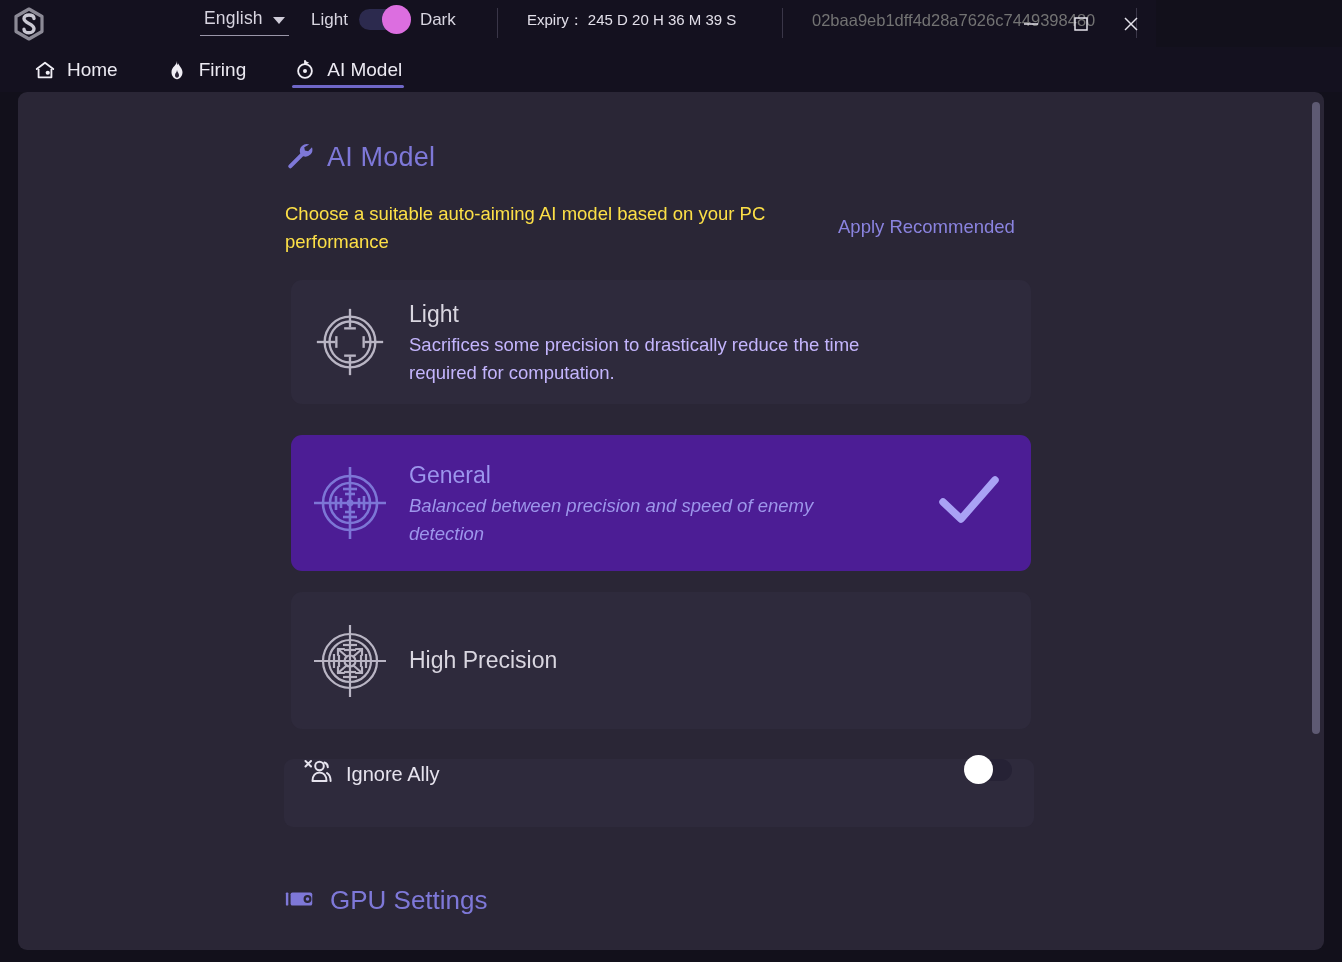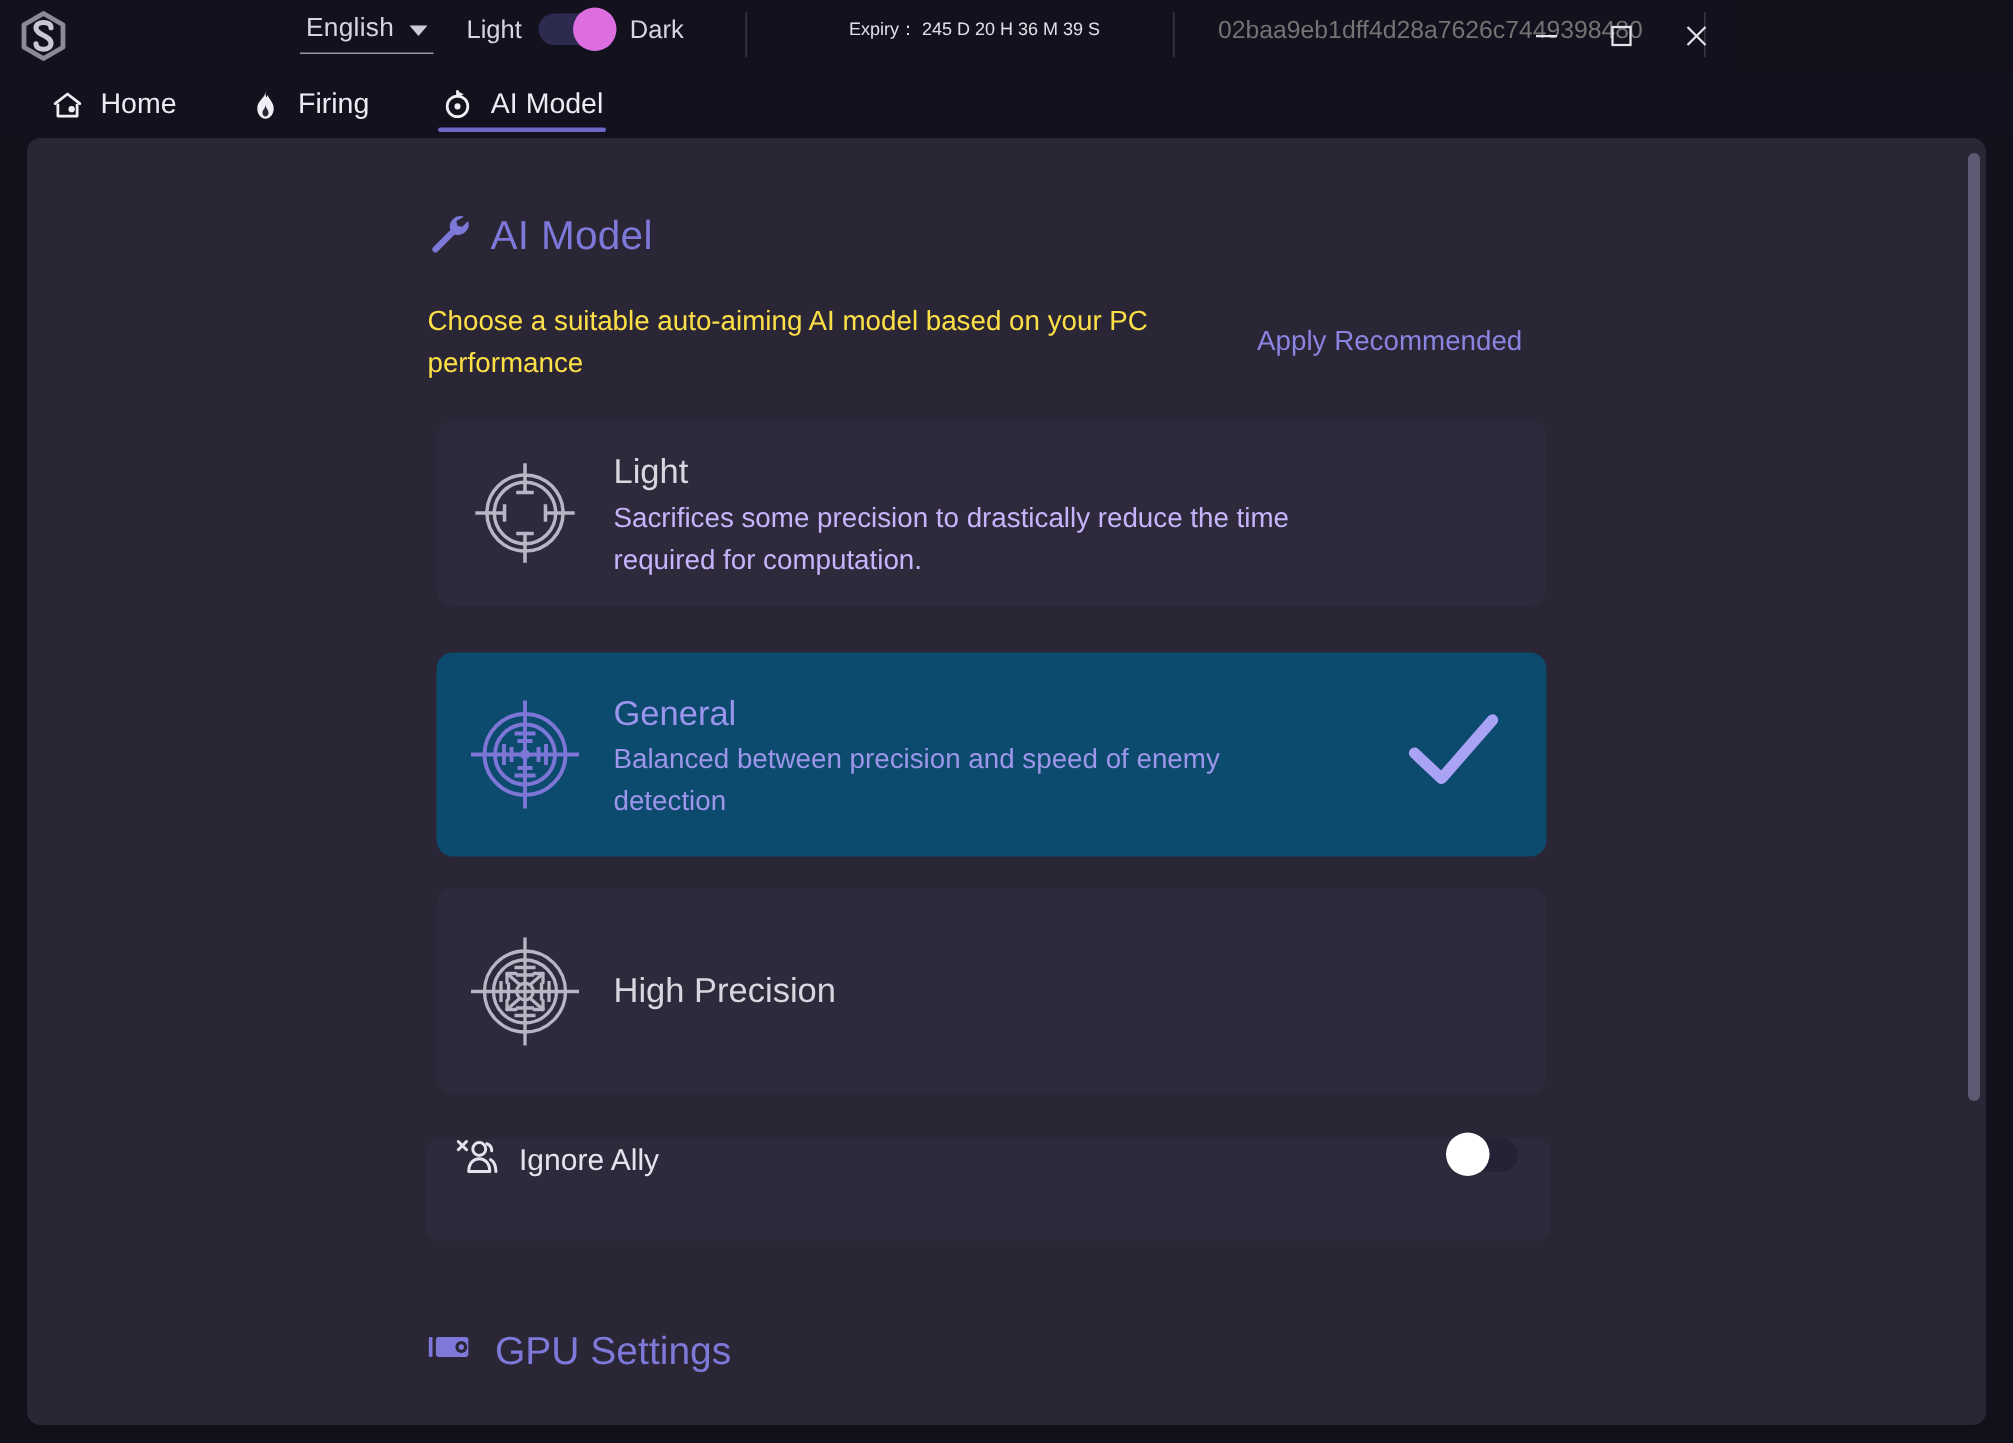--- a/index.html
+++ b/index.html
@@ -62,21 +62,21 @@
   .tb-divider {
     width: 1px; height: 30px;
     background: #3a3648;
   }
   .divider-1 { position: absolute; left: 497px; top: 8px; }
   .divider-2 { position: absolute; left: 782px; top: 8px; }
   .divider-3 { position: absolute; left: 1136px; top: 8px; }
 
   .expiry {
     position: absolute; left: 527px; top: 11px;
-    color: #e2dfe9; font-size: 12px; white-space: nowrap; margin-left: 39px;
+    color: #e2dfe9; font-size: 15px; white-space: nowrap;
   }
   .hwid {
     position: absolute; left: 812px; top: 11px;
     color: #737373; font-size: 16.5px; white-space: nowrap;
   }
 
   .wincontrols {
     position: absolute; right: 0; top: 0;
     height: 47px; display: flex; align-items: center;
   }
@@ -146,38 +146,38 @@
   
   .card {
     position: absolute; left: 273px;
     width: 740px;
     border-radius: 11px;
     background: #2e2a3c;
     display: flex; align-items: center;
     cursor: pointer;
   }
   .card.c1 { top: 188px;  height: 124px; }
-  .card.c2 { top: 343px;  height: 136px; background: #0c4a6e; }
+  .card.c2 { top: 343px;  height: 136px; background: #4c1d95; }
   .card.c3 { top: 500px;  height: 137px; }
 
   .card-icon {
     width: 118px; min-width: 118px;
     display: flex; align-items: center; justify-content: center;
   }
   .card-body { flex: 1; padding-right: 20px; }
   .card-title {
     font-size: 23px; color: #d9d6e0;
     line-height: 32px; margin-bottom: 1px;
   }
   .card-desc {
     font-size: 18.5px; color: #c4b5fd;
     line-height: 28px; max-width: 500px;
   }
   .card.c2 .card-title { color: #9c95ed; }
-  .card.c2 .card-desc  { color: #9d96eb; }
+  .card.c2 .card-desc  { color: #9d96eb; font-style: italic; }
   .check-wrap {
     width: 124px; min-width: 124px;
     display: flex; align-items: center; justify-content: center;
   }
 
   
   .ally-row {
     position: absolute; left: 266px; top: 667px;
     width: 750px; height: 68px;
     background: #2e2a3c;

